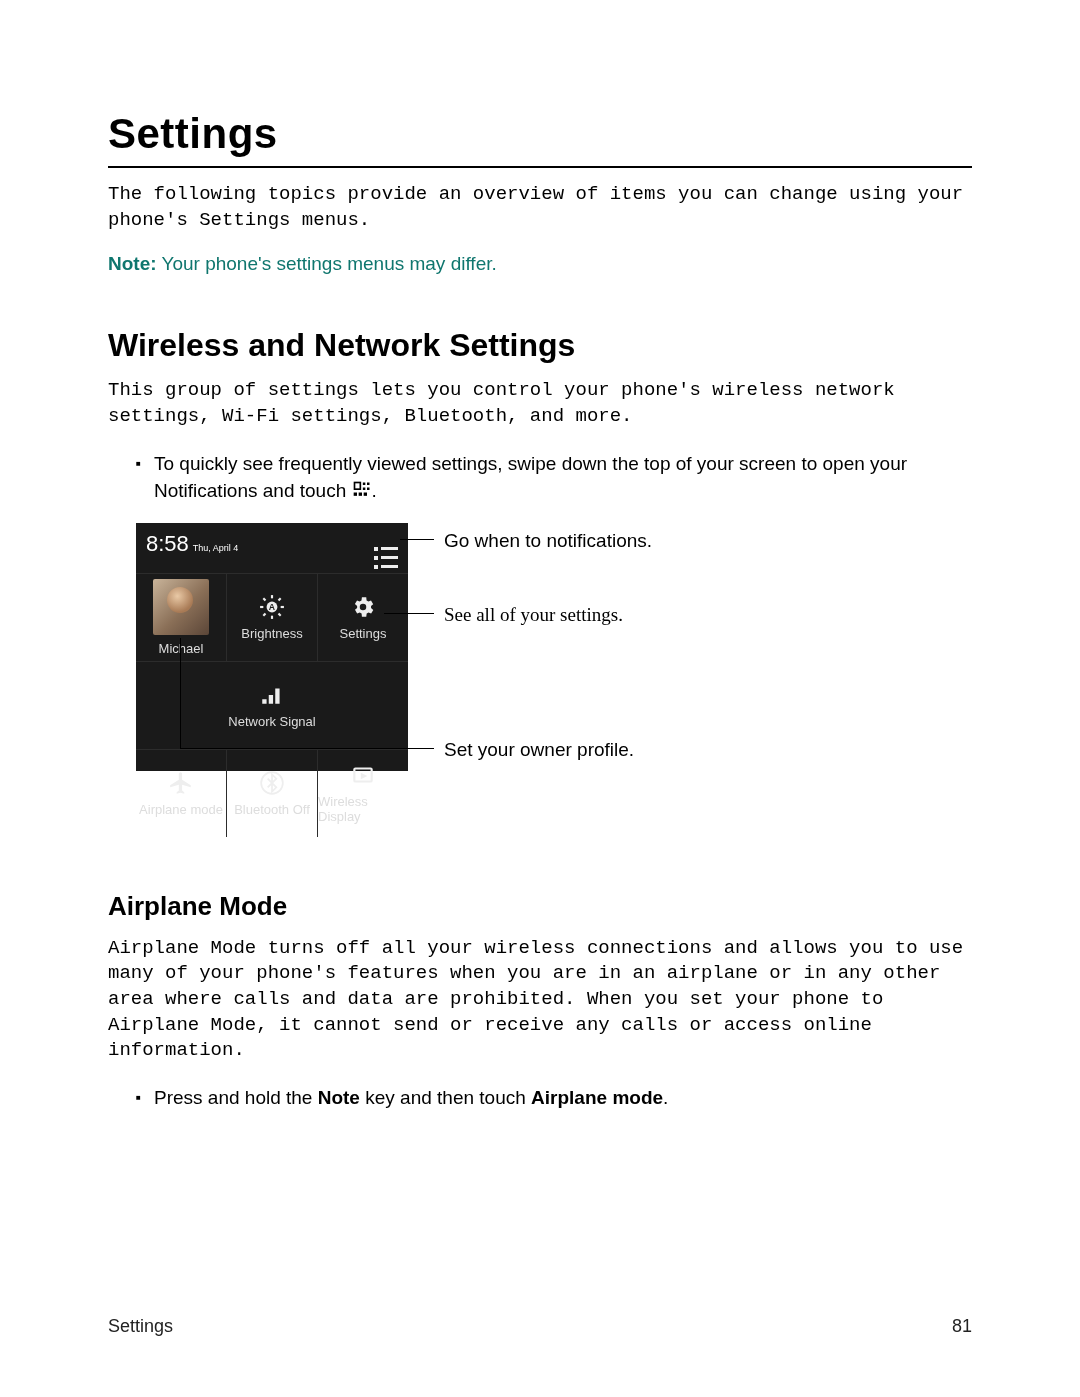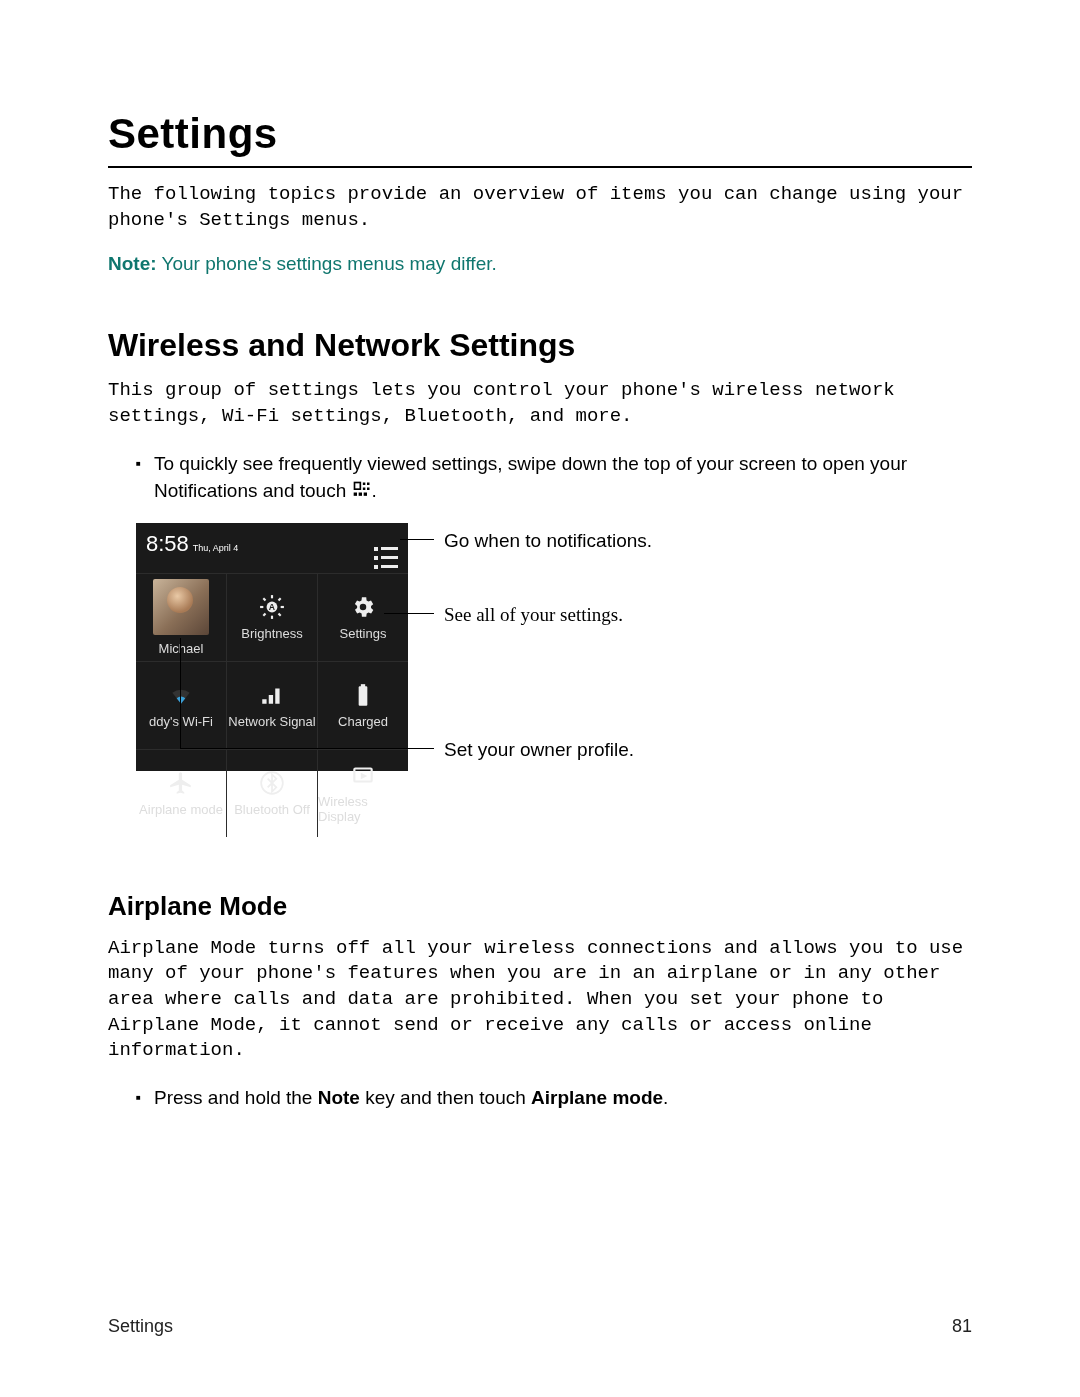--- a/index.html
+++ b/index.html
@@ -161,43 +161,25 @@
               <path d="M19.4 13a7.8 7.8 0 000-2l2-1.6-2-3.4-2.4 1a7.6 7.6 0 00-1.7-1L15 3h-4l-.4 2.9a7.6 7.6 0 00-1.7 1l-2.4-1-2 3.4L6.6 11a7.8 7.8 0 000 2l-2 1.6 2 3.4 2.4-1a7.6 7.6 0 001.7 1L11 21h4l.4-2.9a7.6 7.6 0 001.7-1l2.4 1 2-3.4zM12 15a3 3 0 113-3 3 3 0 01-3 3z"></path>
             </svg>
         </div>
         <div class="label">Settings</div>
       </div>
     </div>
 
     <div class="grid-row">
       <div class="tile">
         <div class="ic">
-          <svg viewBox="0 0 24 24">
-              <path d="M12 20l8-10a13 13 0 00-16 0z" fill="#333"></path>
-              <path d="M12 20l4-5a6.5 6.5 0 00-8 0z" fill="#3aa0d8"></path>
-            </svg>
-        </div>
-        <div class="label">ddy's Wi-Fi</div>
-      </div>
-      <div class="tile">
-        <div class="ic">
           <svg viewBox="0 0 24 24" fill="#eee">
               <path d="M3 20h4v-4H3zM9 20h4v-8H9zM15 20h4V6h-4z"></path>
             </svg>
         </div>
         <div class="label">Network Signal</div>
-      </div>
-      <div class="tile">
-        <div class="ic">
-          <svg viewBox="0 0 24 24" fill="#eee">
-              <rect x="8" y="4" width="8" height="18" rx="1"></rect>
-              <rect x="10" y="2" width="4" height="3"></rect>
-            </svg>
-        </div>
-        <div class="label">Charged</div>
       </div>
     </div>
 
     <div class="grid-row">
       <div class="tile">
         <div class="ic">
           <svg viewBox="0 0 24 24" fill="#eee">
               <path d="M21 16v-2l-8-5V3.5a1.5 1.5 0 00-3 0V9l-8 5v2l8-2.5V19l-2 1.5V22l3.5-1 3.5 1v-1.5L13 19v-5.5z"></path>
             </svg>
         </div>

